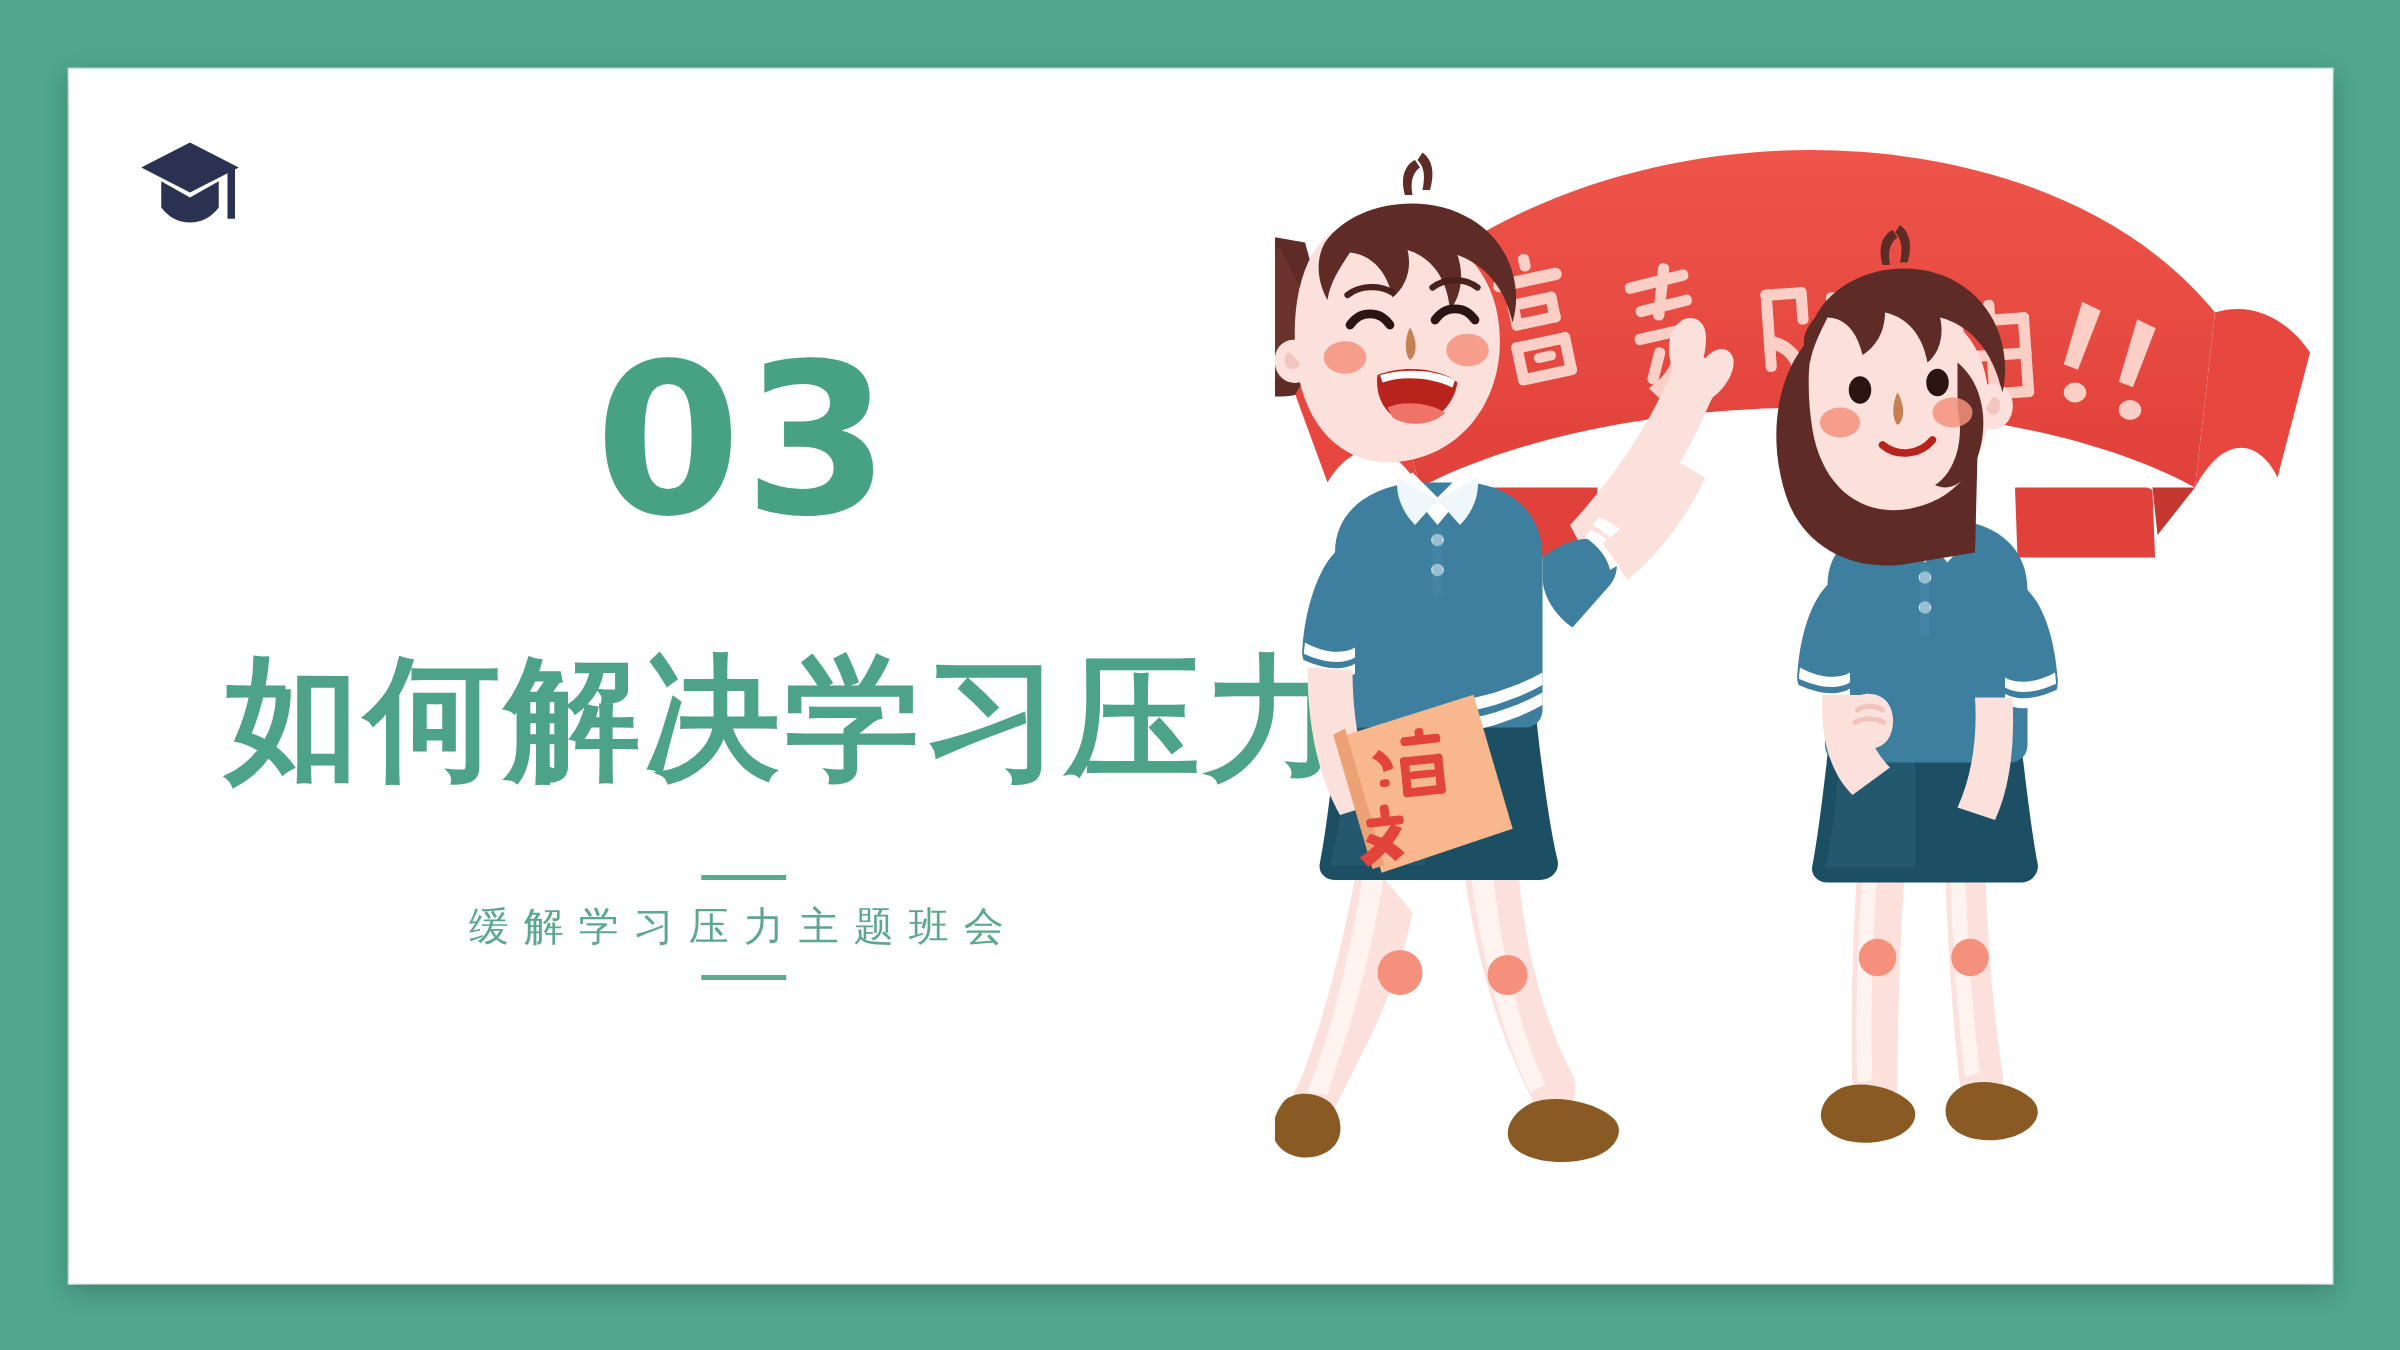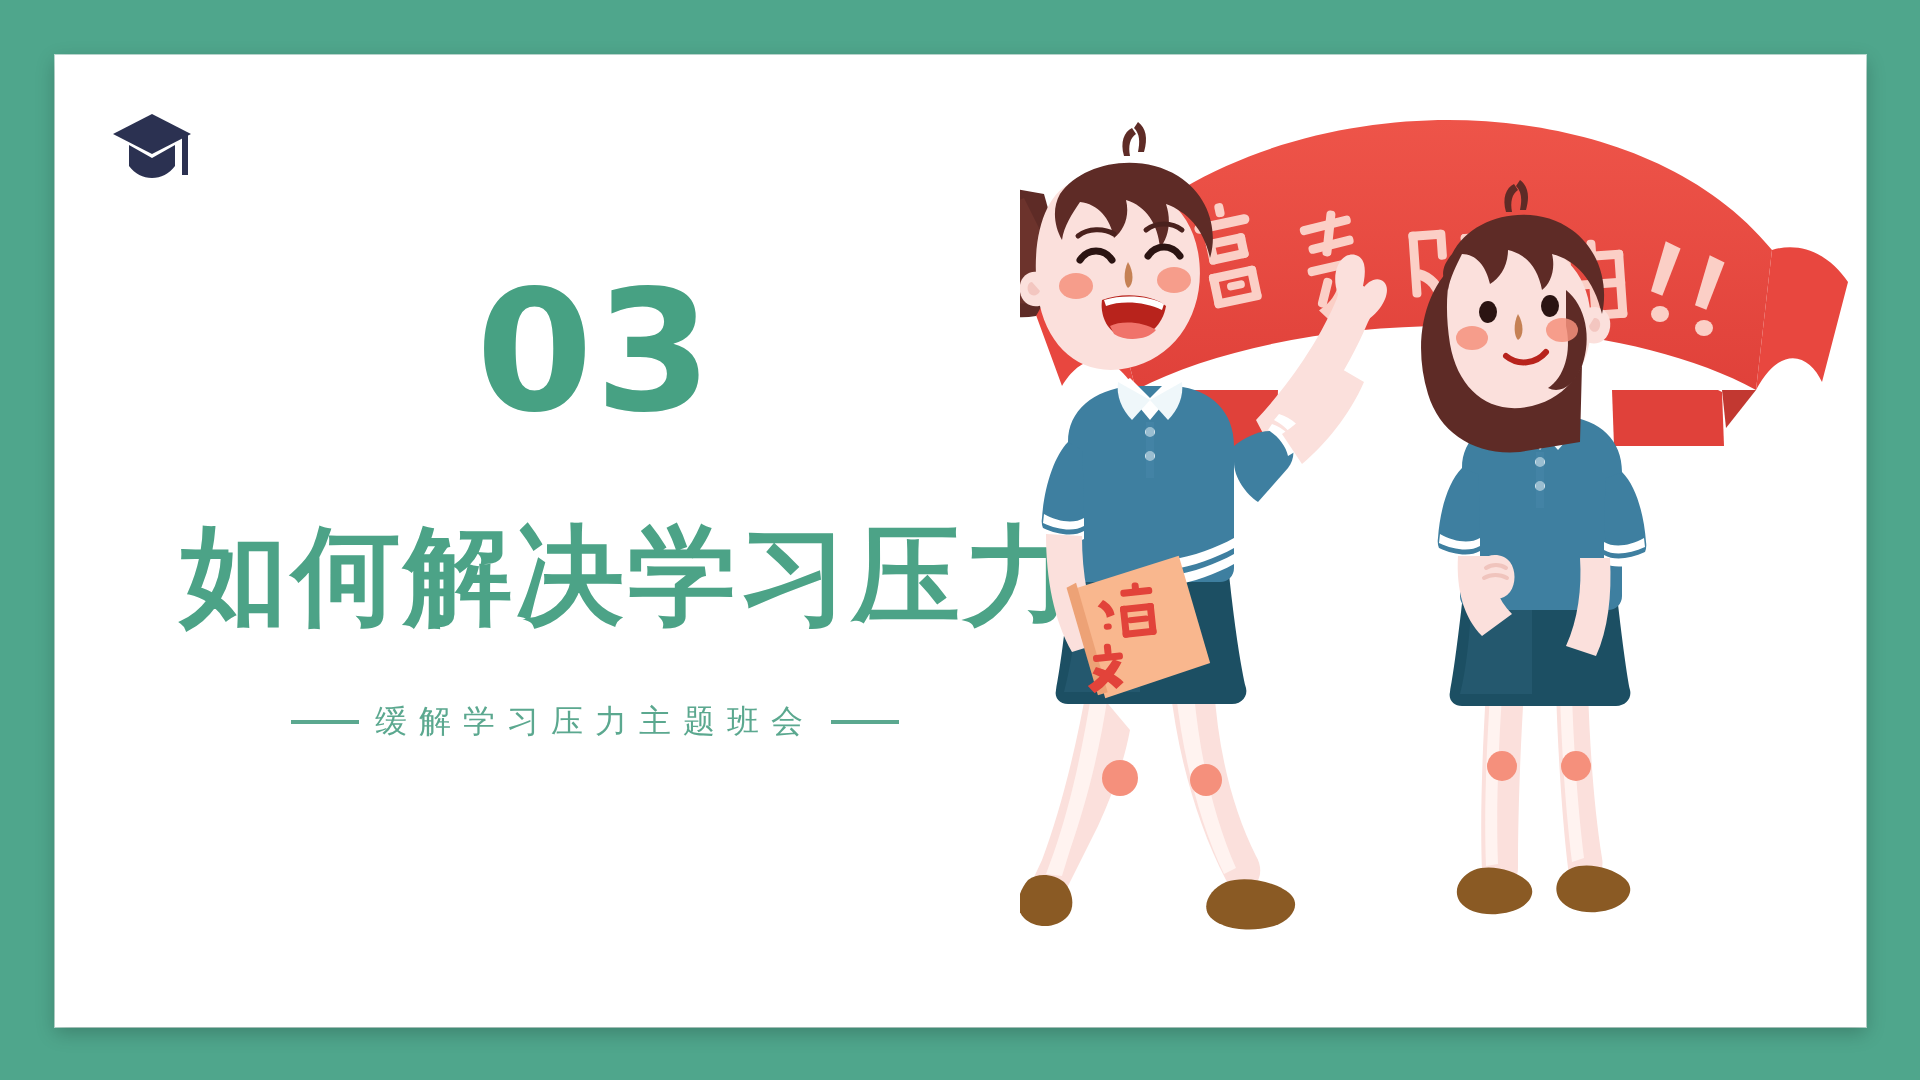--- a/index.html
+++ b/index.html
@@ -35,21 +35,21 @@
   .title{
     position:absolute;left:180px;top:516px;width:830px;
     text-align:center;
     font-family:"DejaVu Sans","Liberation Sans",sans-serif;
     font-weight:700;font-size:108px;line-height:1.12;
     color:#4CA387;letter-spacing:4px;
     white-space:nowrap;
   }
   .subwrap{
     position:absolute;left:180px;top:700px;width:830px;
-    display:flex;align-items:center;justify-content:center;gap:16px;
+    display:flex;align-items:center;justify-content:center;gap:16px;flex-direction:column;
   }
   .rule{display:block;width:68px;height:4px;background:#5BA88F;}
   .sub{
     font-family:"DejaVu Sans","Liberation Sans",sans-serif;
     font-size:32px;color:#5BA88F;letter-spacing:12px;
     white-space:nowrap;font-weight:400;
   }
 
   
   .art{position:absolute;left:1020px;top:90px;width:850px;height:910px;}

